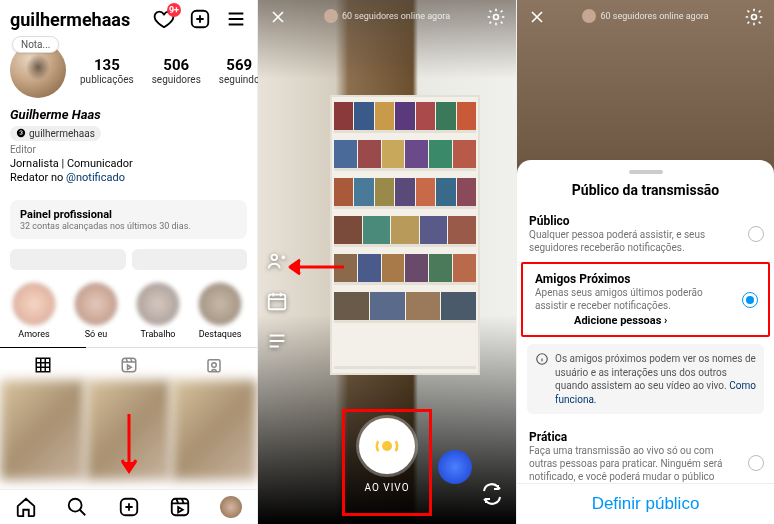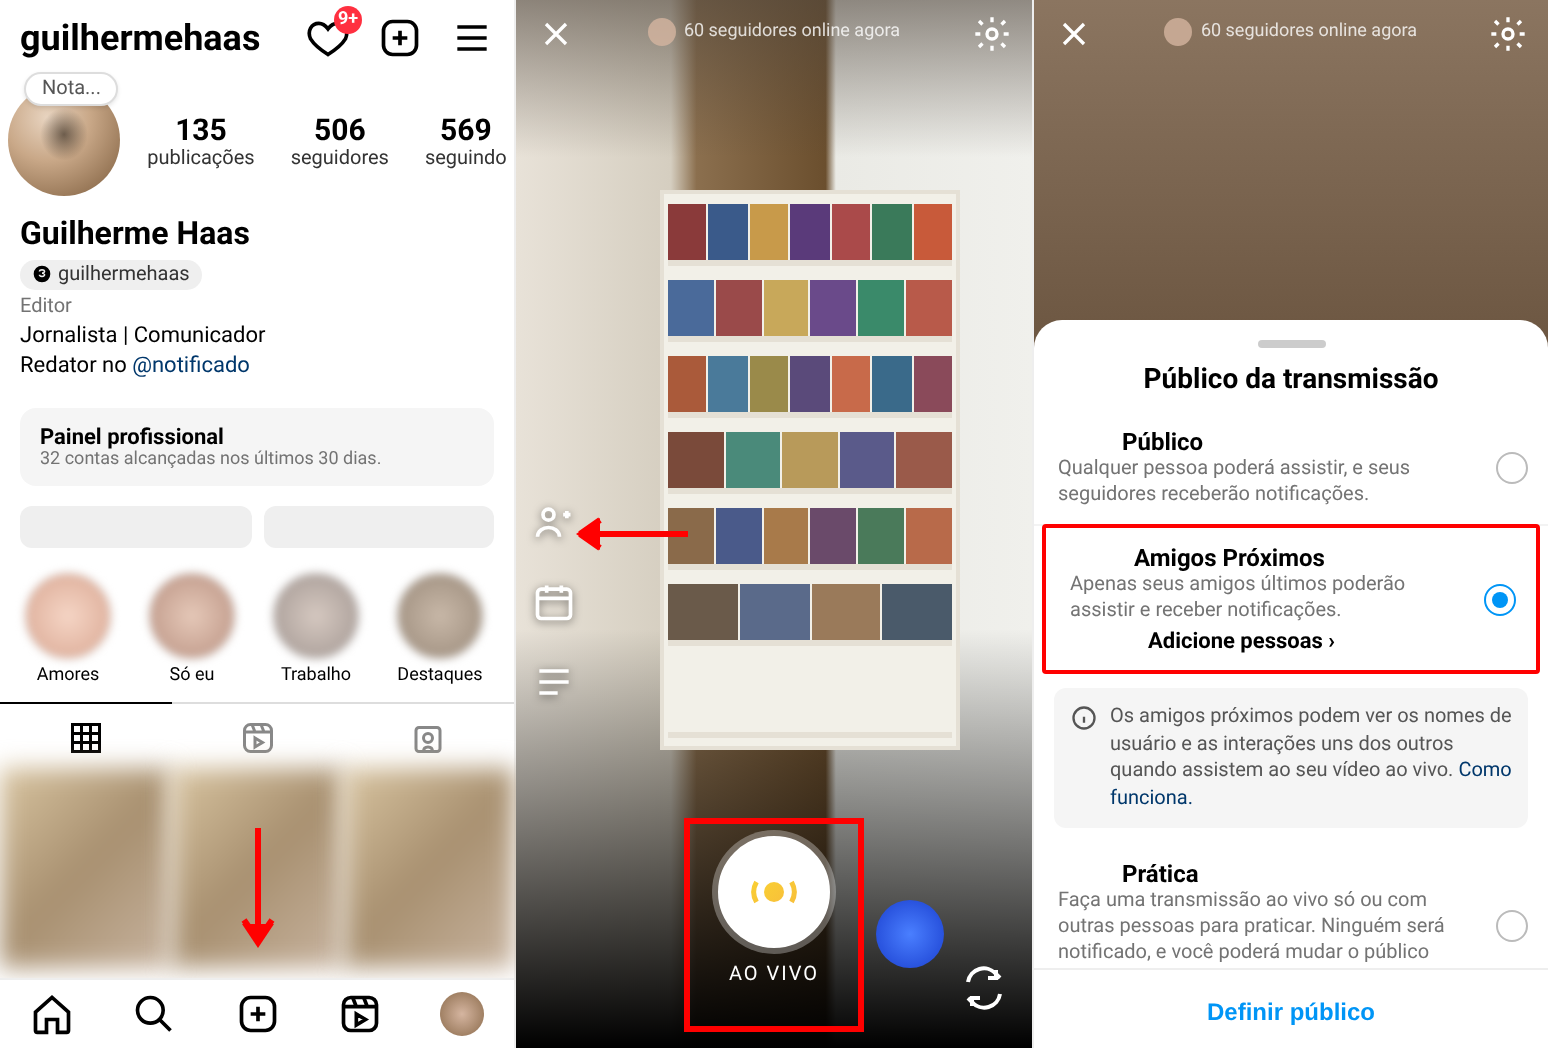--- a/index.html
+++ b/index.html
@@ -35,39 +35,39 @@
     font-weight: 700;
   }
   .nota {
     position: absolute; top: 36px; left: 12px;
     background: #fff; border: 1px solid #ddd; border-radius: 10px;
     padding: 2px 8px; font-size: 10px; color: #555;
     box-shadow: 0 1px 2px rgba(0,0,0,0.1);
     z-index: 2;
   }
   .p1-header {
-    display: flex; padding: 8px 10px; gap: 14px; align-items: center; justify-content: center;
+    display: flex; padding: 8px 10px; gap: 14px; align-items: center;
   }
   .avatar-big {
     width: 56px; height: 56px; border-radius: 50%;
     background: radial-gradient(circle at 35% 30%, #e8d4c0 0%, #c9a888 40%, #7a5a3a 100%);
     flex-shrink: 0;
     position: relative;
     overflow: hidden;
   }
   .avatar-big::after{
     content:""; position:absolute; inset:0;
     background: radial-gradient(ellipse at 50% 45%, rgba(40,30,20,0.6) 0%, transparent 30%);
   }
   .p1-stats { display: flex; gap: 18px; flex: 1; justify-content: space-around; }
   .stat { text-align: center; }
   .stat-num { font-weight: 700; font-size: 15px; }
   .stat-lbl { font-size: 10px; color: #333; }
   .p1-bio { padding: 0 10px 8px 10px; font-size: 11px; line-height: 1.35; }
-  .p1-name { font-weight: 700; font-size: 16px; }
+  .p1-name { font-weight: 700; font-size: 13px; font-style: italic; }
   .threads-pill {
     display: inline-flex; align-items: center; gap: 3px;
     background: #efefef; border-radius: 10px; padding: 1px 6px;
     font-size: 10px; color: #333; margin: 2px 0;
   }
   .bio-cat { color: #737373; font-size: 10px; }
   .bio-line { font-size: 11px; }
   .bio-link { color: #00376b; }
   .pro-panel {
     margin: 6px 10px; background: #f5f5f5; border-radius: 8px;
@@ -203,21 +203,21 @@
   .sheet-handle {
     width: 34px; height: 4px; background: #ccc; border-radius: 2px;
     margin: 0 auto 8px auto;
   }
   .sheet-title { text-align: center; font-weight: 700; font-size: 14px; padding-bottom: 8px; }
   .sheet-body { flex: 1; overflow: hidden; }
   .opt {
     padding: 8px 34px 8px 12px; position: relative;
     border-bottom: 1px solid #f3f3f3;
   }
-  .opt-title { font-weight: 700; font-size: 12px; margin-left: 32px; }
+  .opt-title { font-weight: 700; font-size: 12px; }
   .opt-desc { font-size: 10px; color: #737373; line-height: 1.3; }
   .opt-add { font-weight: 700; font-size: 11px; margin-top: 2px; margin-left: 39px; }
   .radio {
     position: absolute; right: 10px; top: 50%; transform: translateY(-50%);
     width: 16px; height: 16px; border-radius: 50%;
     border: 1.5px solid #bbb; background: #fff;
   }
   .radio.on { border-color: #0095f6; }
   .radio.on::after {
     content: ""; position: absolute; inset: 3px;
@@ -228,21 +228,21 @@
     margin: 8px 10px; background: #f5f5f5; border-radius: 6px;
     padding: 8px; font-size: 10px; color: #555;
     display: flex; gap: 6px; line-height: 1.35;
   }
   .info-box .i-icon { flex-shrink: 0; }
   .como { color: #00376b; }
   .sheet-footer {
     border-top: 1px solid #eee; padding: 10px; text-align: center;
   }
   .define-btn {
-    color: #0095f6; font-weight: 700; font-size: 12px;
+    color: #0095f6; font-weight: 400; font-size: 17px;
     background: none; border: none;
   }
 
   
   svg { display: inline-block; vertical-align: middle; }
 </style>
 </head>
 <body>
 
 <div class="panel panel1">

